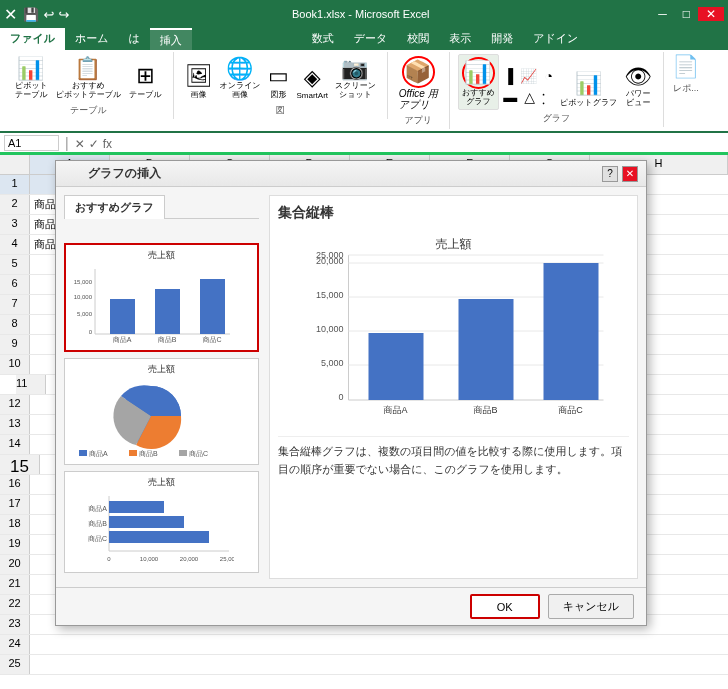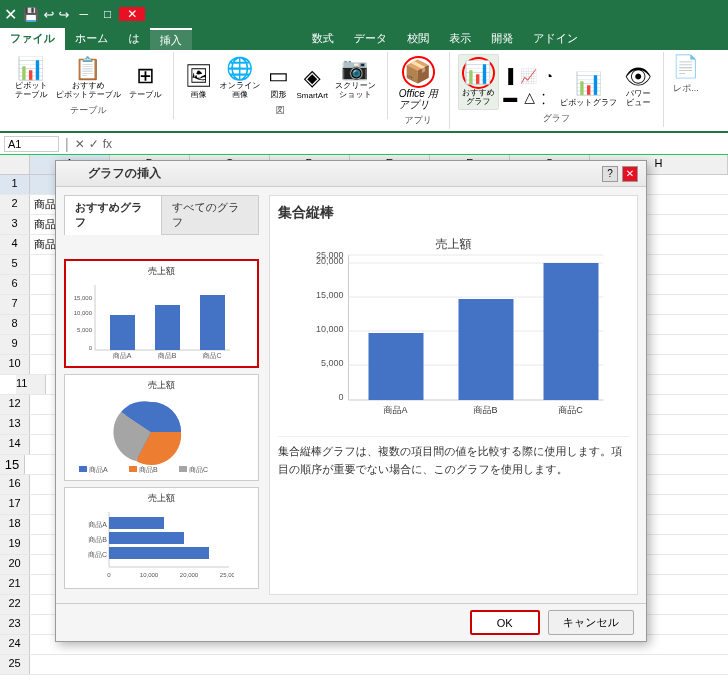--- a/index.html
+++ b/index.html
@@ -6,20 +6,21 @@
     body { font-family: 'Segoe UI', Meiryo, sans-serif; font-size: 11px; background: #fff; width: 728px; height: 689px; overflow: hidden; }
   </style>
 </head>
 <body>
 
 <div style="display:flex; align-items:center; background:#217346; height:28px; padding:0 4px;">
   <span style="color:#fff; font-size:16px; margin-right:4px;">✕</span>
   <span style="color:#fff; font-size:13px; cursor:pointer; margin:0 2px;">💾</span>
   <span style="color:#fff; font-size:13px; cursor:pointer; margin:0 2px;">↩</span>
   <span style="color:#fff; font-size:13px; cursor:pointer; margin:0 2px;">↪</span>
+  <span style="color:#fff; font-size:11px; flex:1; text-align:center;">Book1.xlsx - Microsoft Excel</span>
   <span style="color:#fff; font-size:12px; cursor:pointer; padding:0 8px;">─</span>
   <span style="color:#fff; font-size:12px; cursor:pointer; padding:0 8px;">□</span>
   <span style="color:#fff; font-size:12px; cursor:pointer; padding:0 8px; background:#e81123;">✕</span>
 </div>
 
 <div style="display:flex; background:#217346; height:22px;">
   <div style="background:#fff; color:#217346; padding:3px 10px; font-size:11px; cursor:pointer; font-weight:bold;">ファイル</div>
   <div style="color:#fff; padding:3px 10px; font-size:11px; cursor:pointer;">ホーム</div>
   <div style="color:#fff; padding:3px 10px; font-size:11px; cursor:pointer;">は</div>
   <div style="color:#fff; padding:3px 10px; font-size:11px; cursor:pointer; border-top:2px solid #fff; background:rgba(255,255,255,0.15);">挿入</div>
@@ -117,21 +118,21 @@
     </div>
     <div style="font-size:9px;color:#555;margin-top:2px;">グラフ</div>
   </div>
 
   <div style="display:flex; flex-direction:column; align-items:center; padding:2px 8px 2px;">
     <div style="font-size:22px;">📄</div>
     <div style="font-size:9px;color:#555;margin-top:2px;">レポ...</div>
   </div>
 </div>
 
-<div style="display:flex; align-items:center; border-bottom:1px solid #22c55e; padding:1px 4px; height:22px; background:#fff; gap:4px;">
+<div style="display:flex; align-items:flex-end; border-bottom:3px solid #22c55e; padding:1px 4px; height:22px; background:#fff; gap:4px;">
   <input value="A1" style="width: 55px; border: 1px solid rgb(204, 204, 204); padding: 1px 3px; font-size: 11px; font-family: inherit;">
   <span style="color:#999; font-size:14px; margin:0 2px;">|</span>
   <span style="color:#666; font-size:12px; cursor:pointer;">✕</span>
   <span style="color:#666; font-size:12px; cursor:pointer;">✓</span>
   <span style="color:#666; font-size:12px; cursor:pointer; margin-right:4px;">fx</span>
   <input style="flex: 1 1 0%; border: none; outline: none; font-size: 11px; font-family: inherit;">
 </div>
 
 <div style="position:relative; background:#fff;">
 
@@ -212,21 +213,21 @@
         </div>
         <div style="display: flex; border-bottom: 1px solid rgb(232, 232, 232); height: 20px;">
           <div style="width:30px; border-right:1px solid #ccc; text-align:center; font-size:11px; background:#f0f0f0; padding:2px 0;">13</div>
           <div style="flex:1;"></div>
         </div>
         <div style="display: flex; border-bottom: 1px solid rgb(232, 232, 232); height: 20px;">
           <div style="width:30px; border-right:1px solid #ccc; text-align:center; font-size:11px; background:#f0f0f0; padding:2px 0;">14</div>
           <div style="flex:1;"></div>
         </div>
         <div style="display: flex; border-bottom: 1px solid rgb(232, 232, 232); height: 20px;">
-          <div style="width:25px; border-right:1px solid #ccc; text-align:center; font-size:13px; background:#f0f0f0; padding:2px 0;">15</div>
+          <div style="width:40px; border-right:1px solid #ccc; text-align:center; font-size:17px; background:#f0f0f0; padding:2px 0;">15</div>
           <div style="flex:1;"></div>
         </div>
         <div style="display: flex; border-bottom: 1px solid rgb(232, 232, 232); height: 20px;">
           <div style="width:30px; border-right:1px solid #ccc; text-align:center; font-size:11px; background:#f0f0f0; padding:2px 0;">16</div>
           <div style="flex:1;"></div>
         </div>
         <div style="display: flex; border-bottom: 1px solid rgb(232, 232, 232); height: 20px;">
           <div style="width:30px; border-right:1px solid #ccc; text-align:center; font-size:11px; background:#f0f0f0; padding:2px 0;">17</div>
           <div style="flex:1;"></div>
         </div>
@@ -274,21 +275,20 @@
         <div style="width:16px;height:16px;border:1px solid #999;background:#e81123;cursor:pointer;display:flex;align-items:center;justify-content:center;font-size:10px;color:#fff;">✕</div>
       </div>
     </div>
 
     <div style="display:flex; padding:8px; gap:10px;">
 
       <div style="width:195px; flex-shrink:0;">
 
         <div style="display:flex; margin-bottom:24px; border-bottom:1px solid #ccc;">
           <div style="padding:4px 10px; border:1px solid #ccc; border-bottom:none; background:#fff; cursor:pointer; font-size:11px; color:#333; font-weight:bold; margin-bottom:-1px; z-index:1;">おすすめグラフ</div>
-          <div style="padding:4px 10px; border:1px solid #ccc; border-bottom:none; border-left:none; background:#e8e8e8; cursor:pointer; font-size:11px; color:#333;">すべてのグラフ</div>
         </div>
 
         <div style="border:2px solid #c00; padding:4px; margin-bottom:6px; background:#fff; cursor:pointer;">
           <div style="font-size:9px; text-align:center; color:#333; margin-bottom:2px;">売上額</div>
           <svg width="165" height="80" viewBox="0 0 165 80">
 
             <line x1="25" y1="5" x2="25" y2="70" stroke="#ccc" stroke-width="1"></line>
 
             <line x1="25" y1="70" x2="160" y2="70" stroke="#ccc" stroke-width="1"></line>
 

